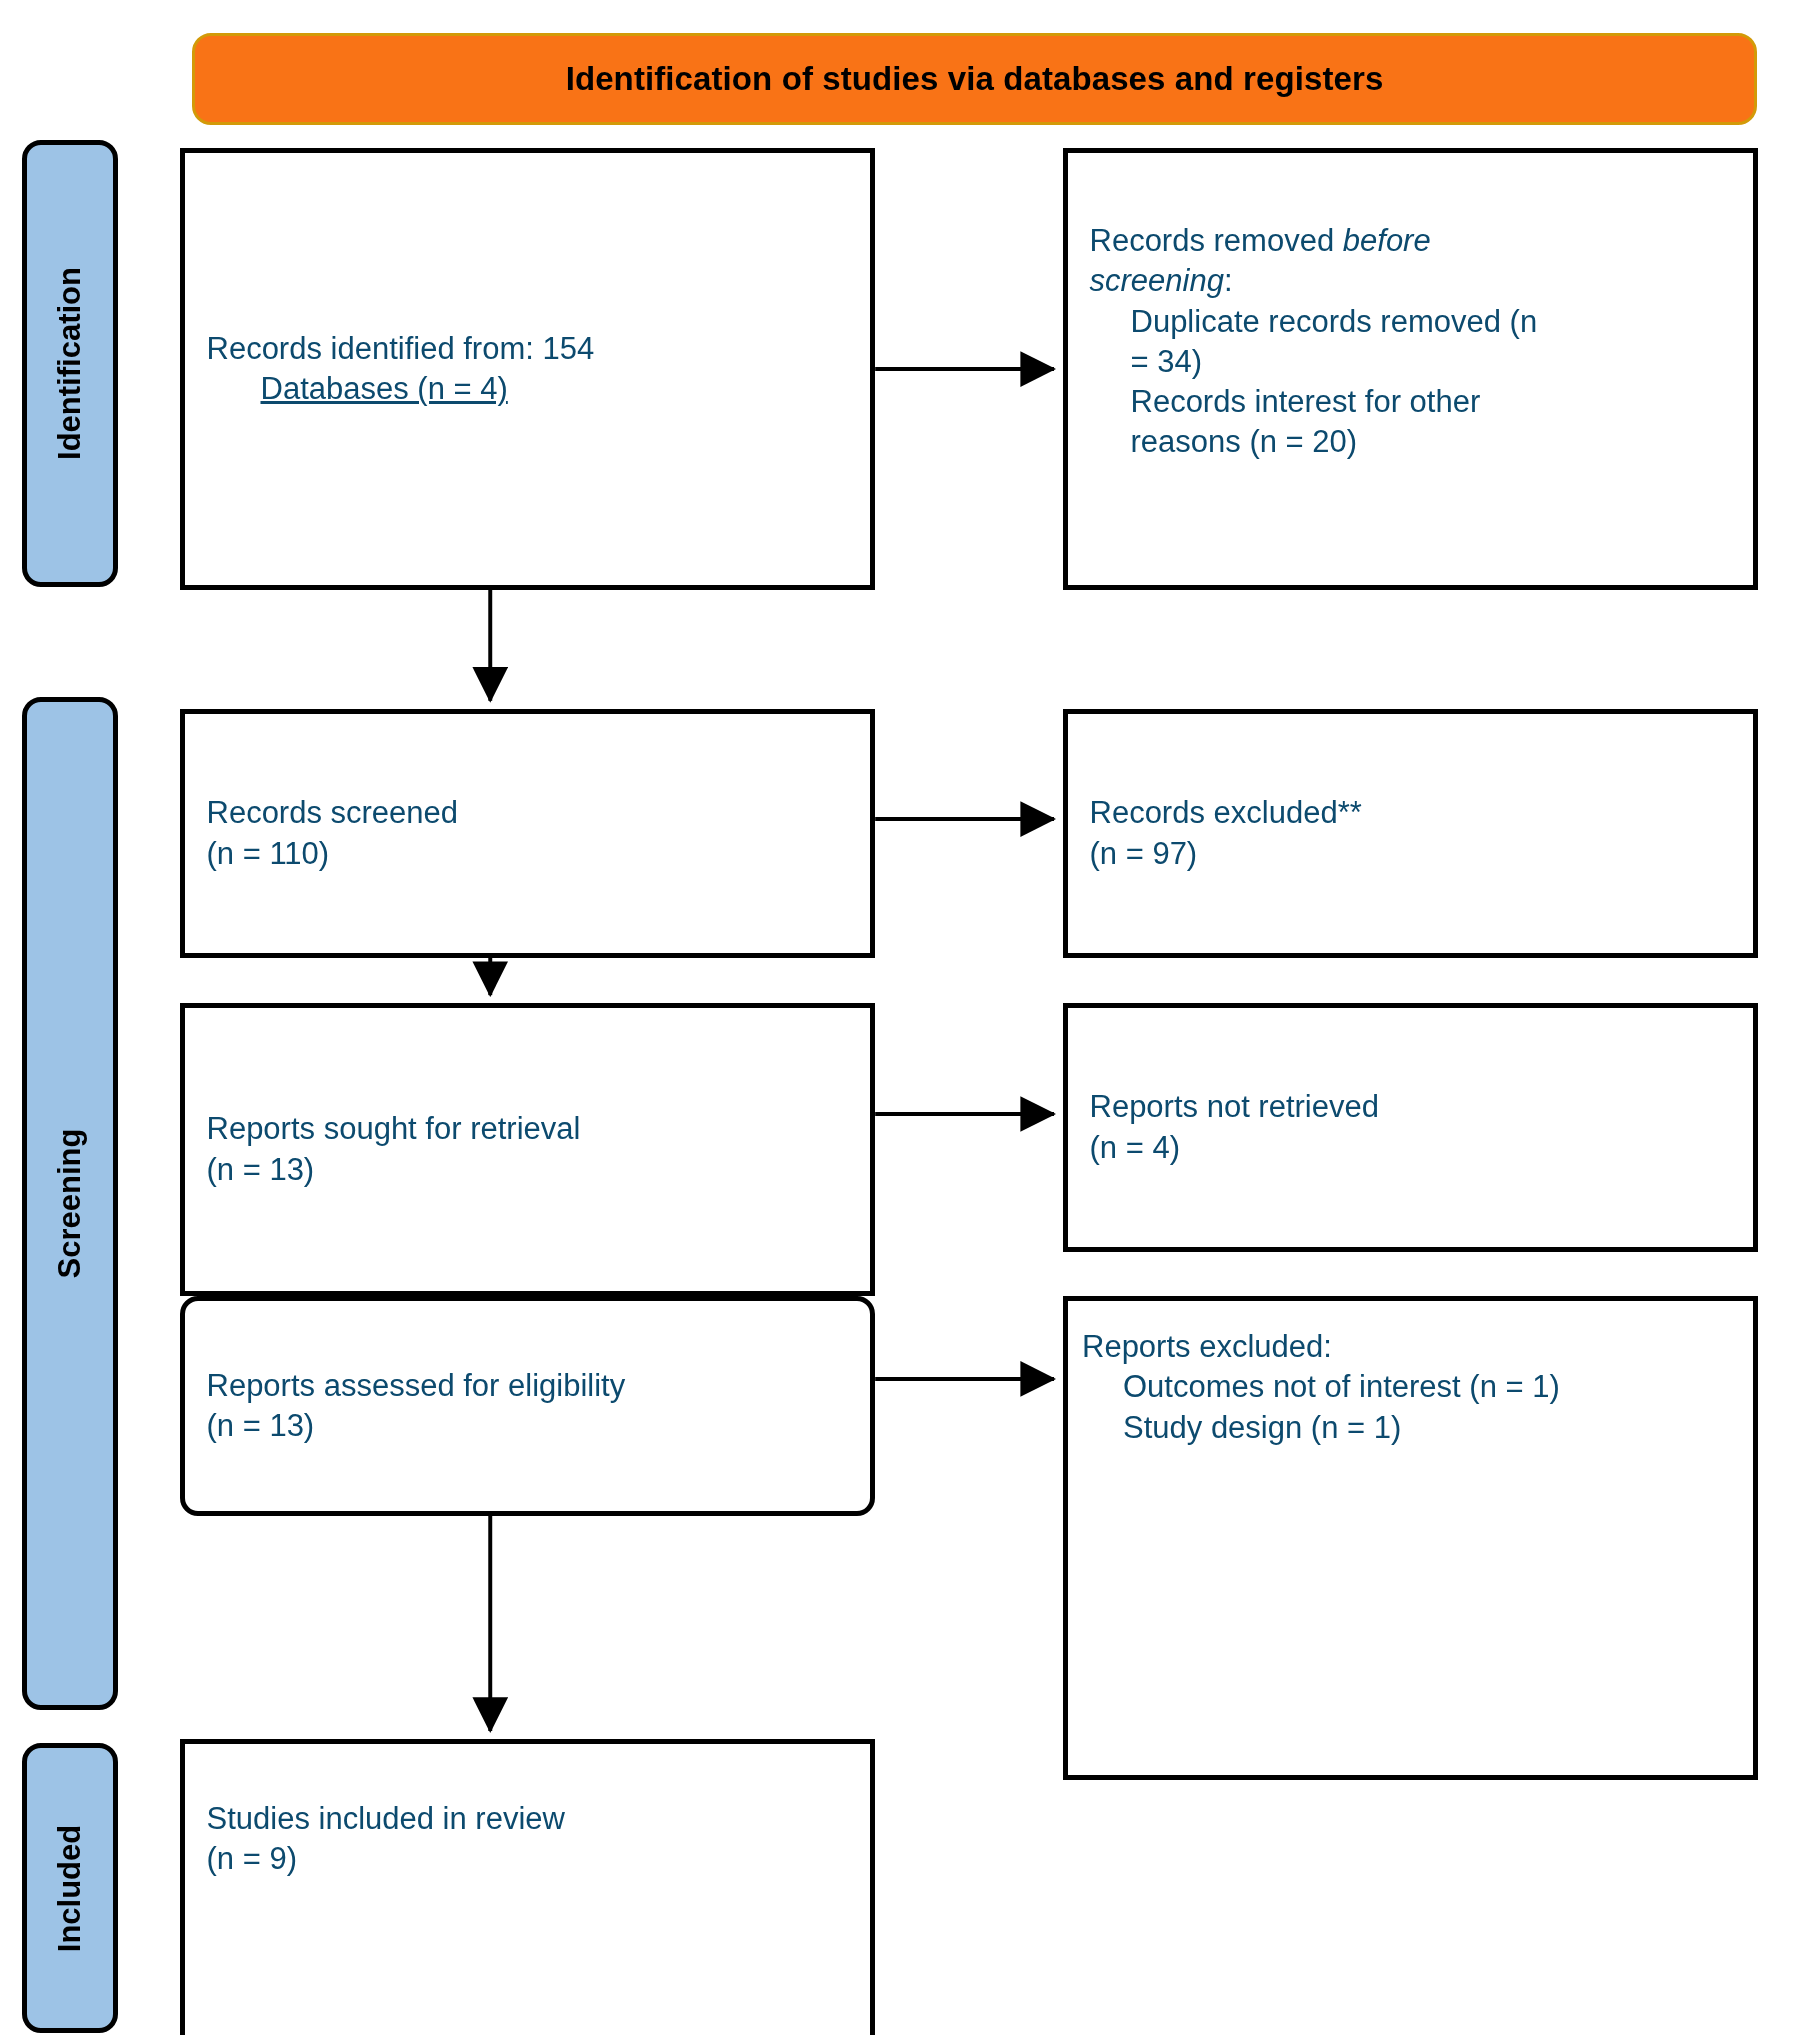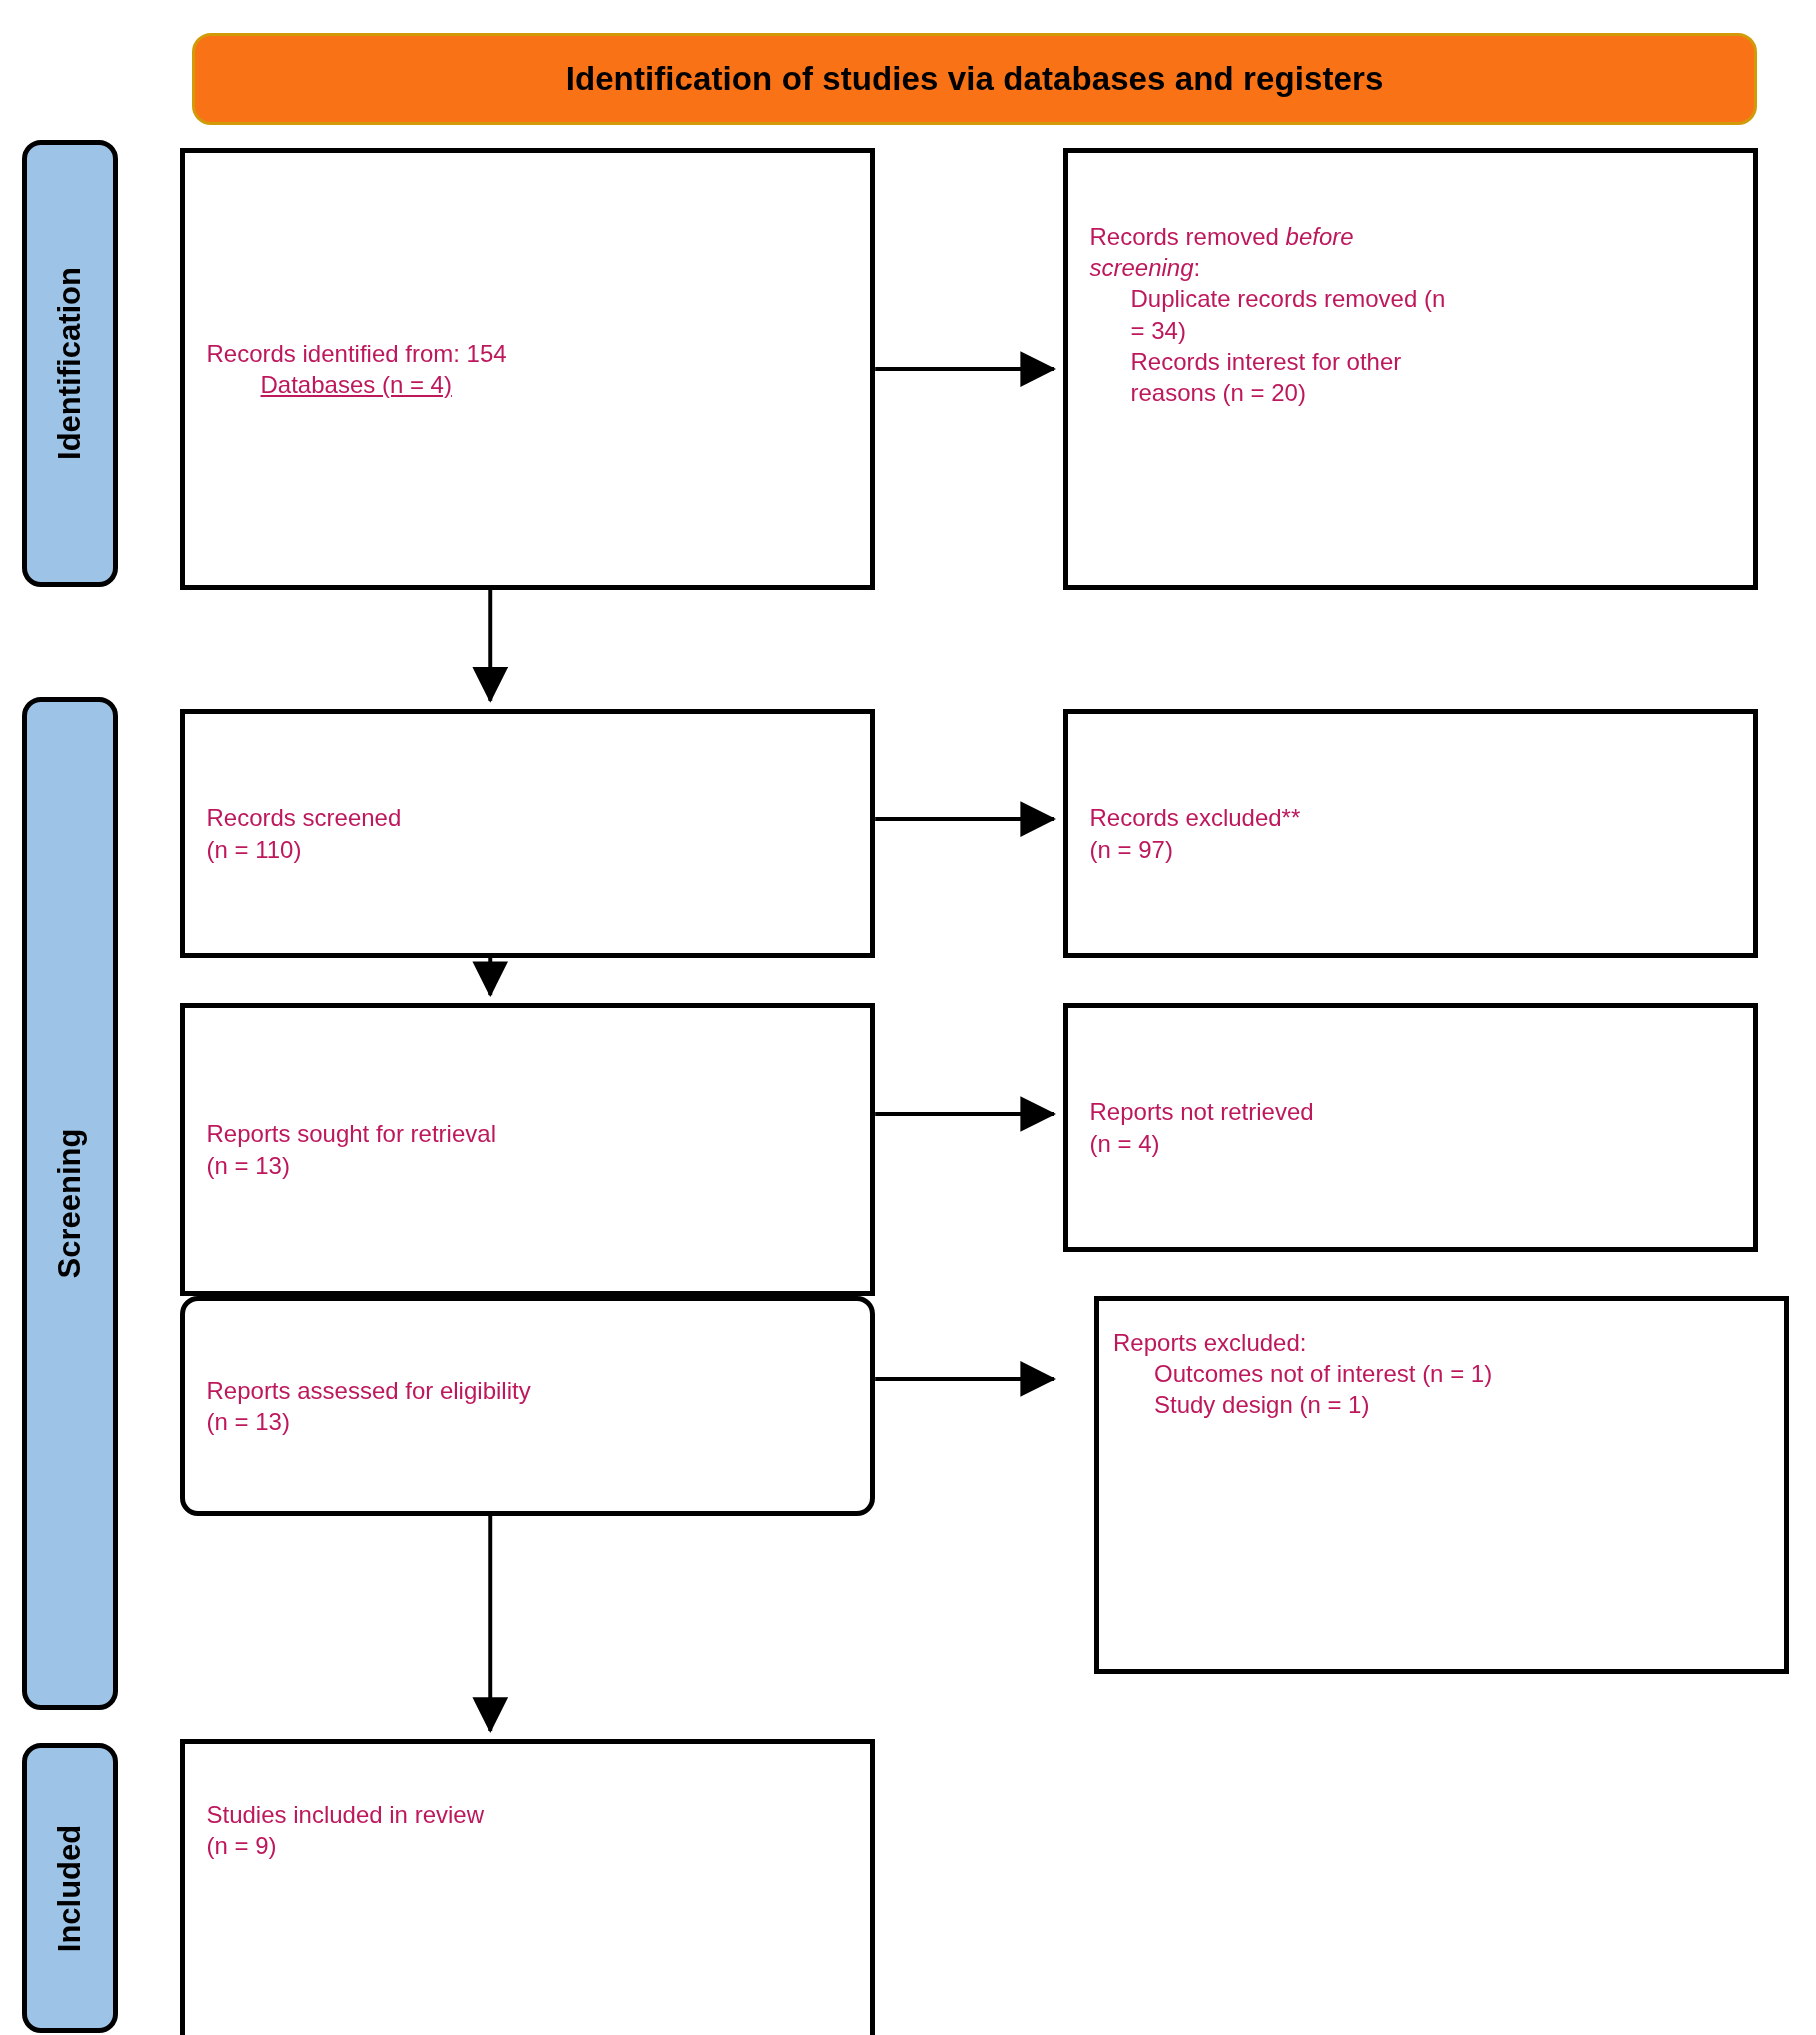--- a/index.html
+++ b/index.html
@@ -73,38 +73,38 @@
     position: absolute;
     background: #ffffff;
     border: 5.1px solid #000000;
     box-sizing: border-box;
     display: flex;
     flex-direction: column;
     justify-content: center;
     padding: 0 21.5px;
   }
   .flow-box .line {
-    font-size: 24px;
-    color: #be185d;
+    font-size: 31px;
+    color: #0c4a6e;
     line-height: 1.30;
     white-space: pre-wrap;
   }
   .flow-box .line.indent-1 { padding-left: 41px; }
   .flow-box .line.center-ish { padding-left: 54px; text-decoration: underline; }
   .flow-box .line .ital { font-style: italic; }
 
   
   #box-identified      { left: 180px;  top: 148px;  width: 695px; height: 442px; }
   #box-removed-before  { left: 1063px; top: 148px;  width: 695px; height: 442px; }
   #box-screened        { left: 180px;  top: 709px; width: 695px; height: 249px; }
   #box-excluded        { left: 1063px; top: 709px; width: 695px; height: 249px; }
   #box-sought          { left: 180px;  top: 1003px; width: 695px; height: 293px; }
   #box-not-retrieved   { left: 1063px; top: 1003px; width: 695px; height: 249px; }
   #box-assessed        { left: 180px;  top: 1296px; width: 695px; height: 220px; border-radius: 18px; }
-  #box-reports-excl    { left: 1094px; top: 1296px; width: 695px; height: 378px; padding-left: 14px; }
+  #box-reports-excl    { left: 1063px; top: 1296px; width: 695px; height: 484px; padding-left: 14px; }
   #box-included        { left: 180px;  top: 1739px; width: 695px; height: 318px; }
 
   
   #box-removed-before { justify-content: flex-start; padding-top: 68px; }
   #box-reports-excl   { justify-content: flex-start; padding-top: 26px; }
   #box-included       { justify-content: flex-start; padding-top: 55px; }
   #box-identified     { justify-content: center; }
 
   
   #connectors {

